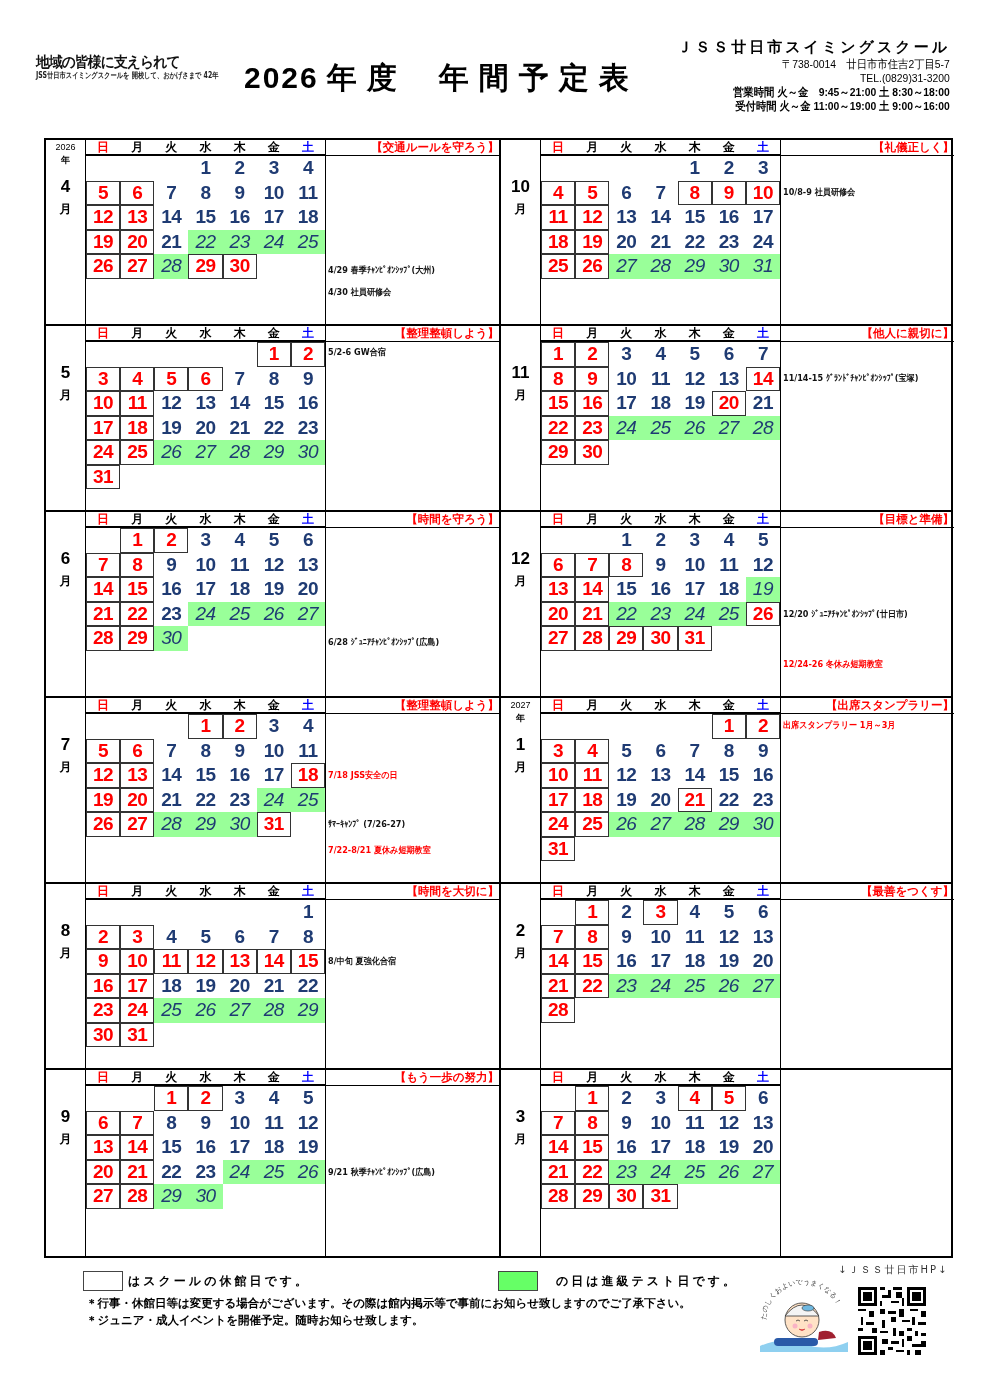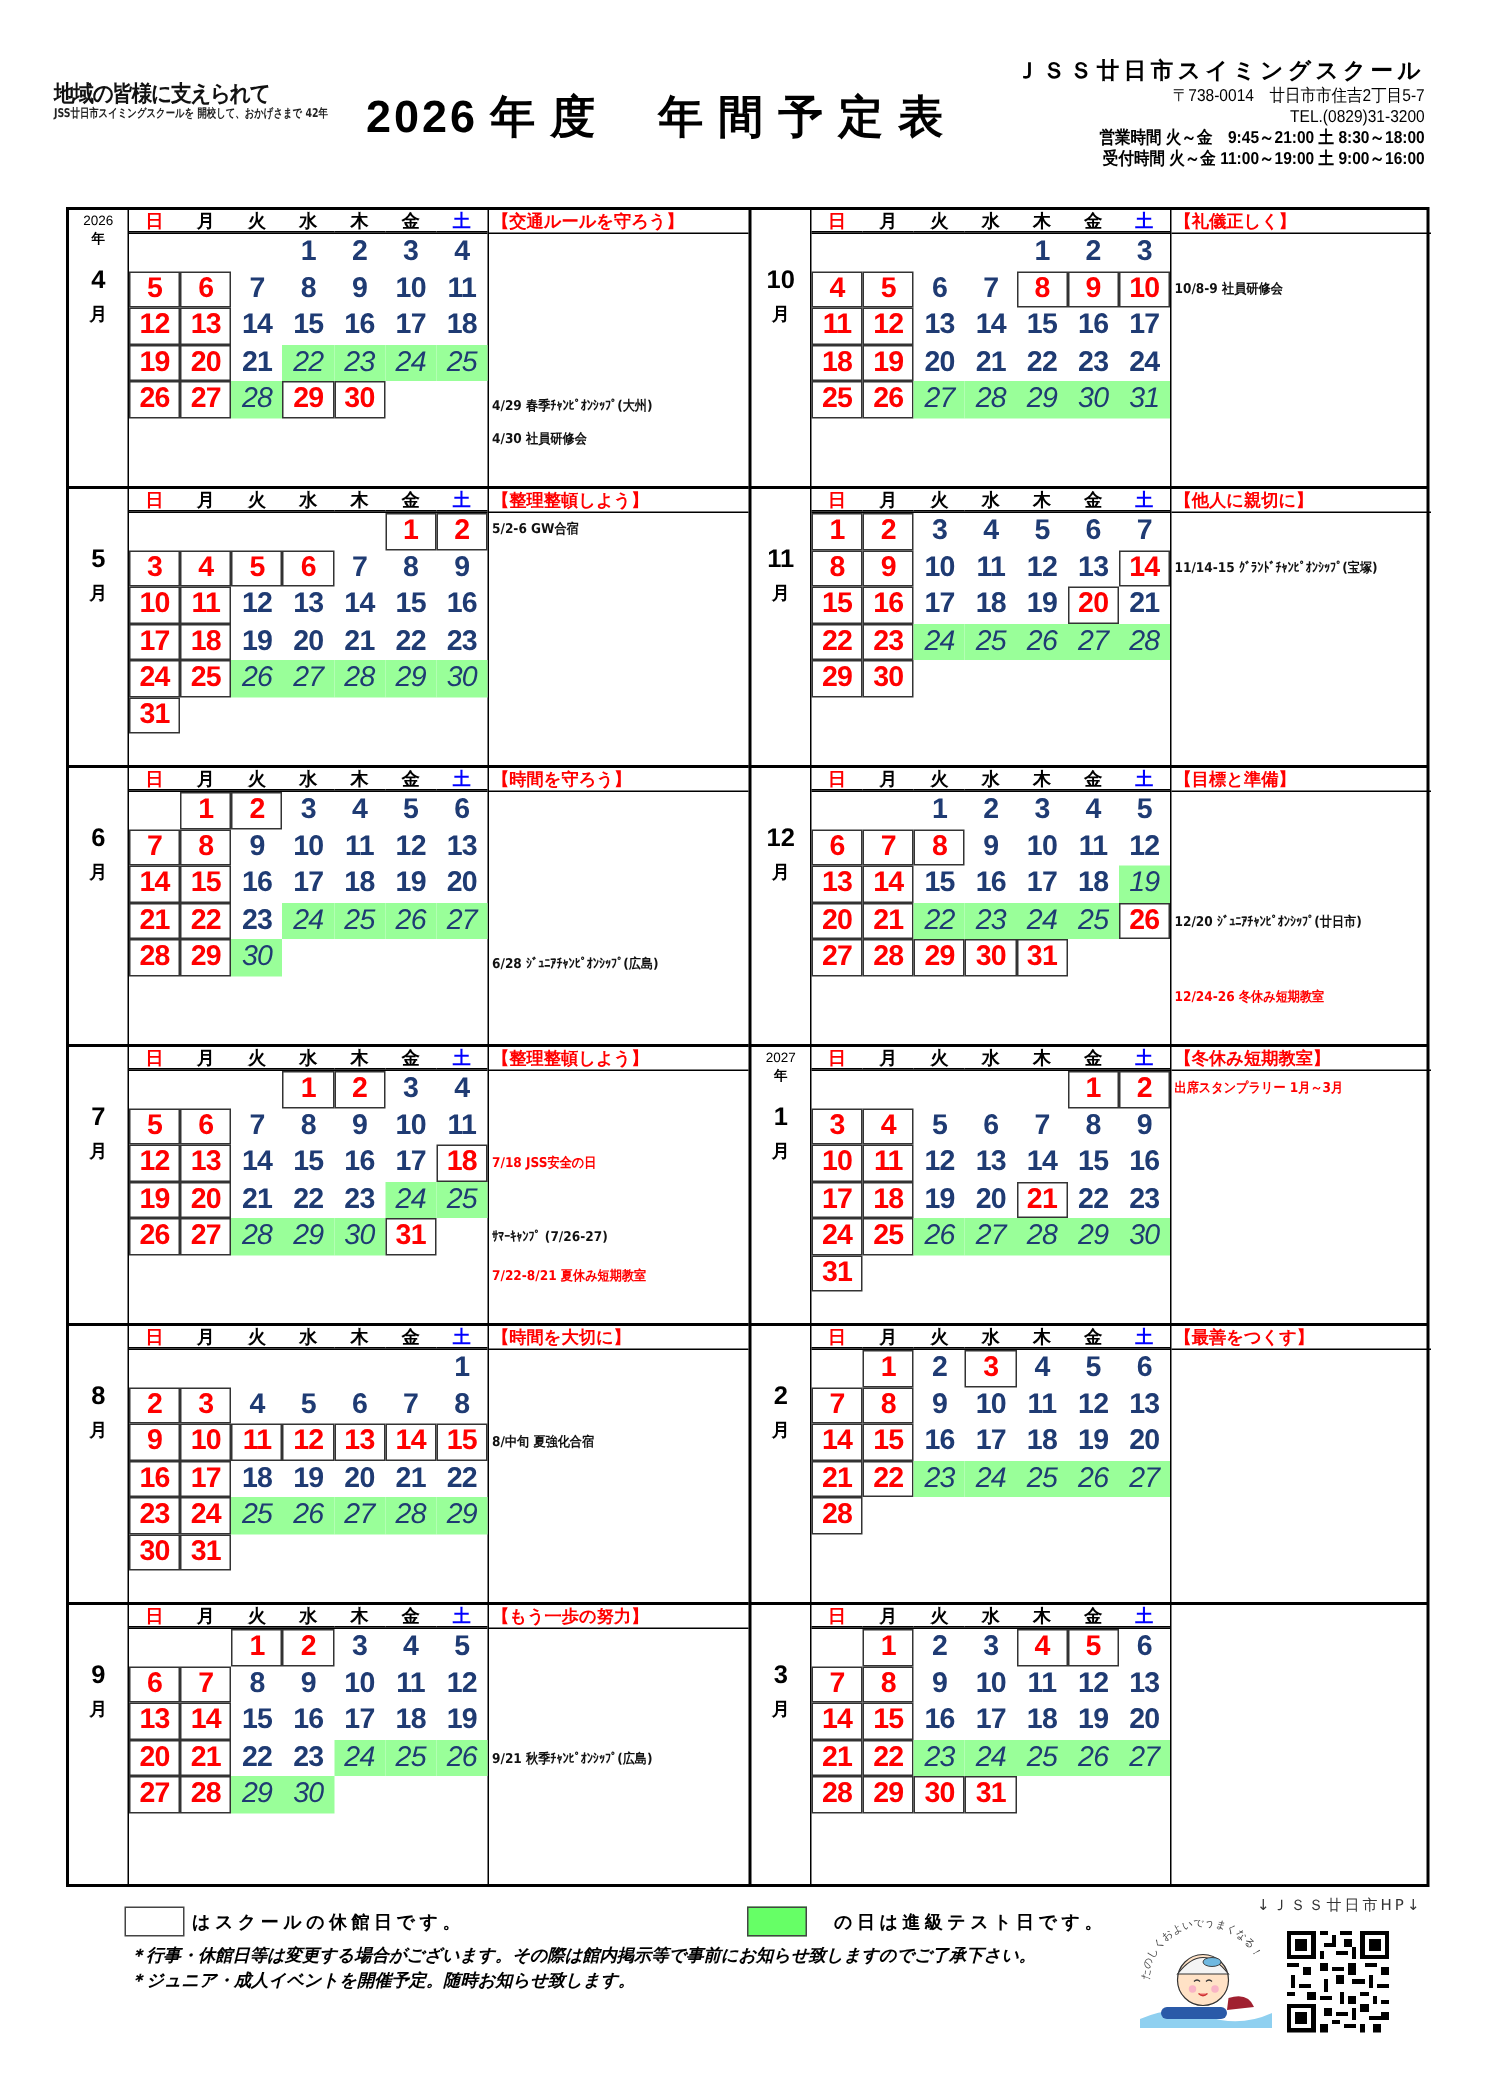--- a/index.html
+++ b/index.html
@@ -33,31 +33,31 @@
   .dow { display: flex; height: 16px; border-bottom: 1.5px solid #000; }
   .dow div { width: 34.28px; text-align: center; font-size: 12px; font-weight: bold; line-height: 15px; border-bottom: 1.5px solid #000; }
   .dow .sun { color: #ff0000; }
   .dow .sat { color: #0000ff; }
   .week { display: flex; height: 24.5px; }
   .d { width: 34.28px; height: 24.5px; text-align: center; font-size: 19px; font-weight: bold; line-height: 24px; color: #1f3b73; font-family: "Liberation Sans", sans-serif; letter-spacing: -0.5px; }
   .d.closed { color: #ff0000; border: 1.2px solid #333; line-height: 22px; }
   .d.test { background: #99ff99; font-style: italic; font-weight: normal; color: #1f3b73; }
   .d.empty { }
 
-  .notes { position: absolute; left: 280px; top: 0; width: 173px; height: 100%; }
+  .notes { position: absolute; left: 280px; top: 0; width: 173px; height: 100%; text-align: right; }
   .motto { height: 16px; border-bottom: 1.5px solid #000; font-size: 11.5px; font-weight: bold; color: #ff0000; line-height: 15px; padding-left: 2px; white-space: nowrap; }
   .note { position: absolute; left: 2px; font-size: 9px; font-weight: bold; white-space: nowrap; color: #111; transform: scaleX(0.9); transform-origin: left; }
   .note.red { color: #ff0000; }
 
   
   .legend-box { position: absolute; width: 40px; height: 20px; border: 1px solid #444; }
   .legend-white { left: 83px; top: 1271px; background: #fff; }
   .legend-green { left: 498px; top: 1271px; background: #66ff66; }
   .legend-text { position: absolute; top: 1273px; font-size: 12px; font-weight: bold; letter-spacing: 3px; white-space: nowrap; text-align: right; }
-  .foot-note { position: absolute; left: 86px; font-size: 11.5px; font-weight: bold; white-space: nowrap; font-style: italic; }
+  .foot-note { position: absolute; left: 86px; font-size: 11.5px; font-weight: bold; white-space: nowrap; }
   .hp-label { position: absolute; left: 838px; top: 1263px; font-size: 10px; color: #333; letter-spacing: 2px; white-space: nowrap; }
   .mascot { position: absolute; left: 752px; top: 1280px; width: 100px; height: 75px; }
   .qr { position: absolute; left: 858px; top: 1287px; width: 68px; height: 68px; }
 </style>
 </head>
 <body>
 
 <div class="slogan">
   <div class="main">地域の皆様に支えられて</div>
   <div class="sub">JSS廿日市スイミングスクールを 開校して、おかげさまで 42年</div>
@@ -639,21 +639,21 @@
           <div class="d closed">31</div>
           <div class="d empty"></div>
           <div class="d empty"></div>
           <div class="d empty"></div>
           <div class="d empty"></div>
           <div class="d empty"></div>
           <div class="d empty"></div>
         </div>
       </div>
       <div class="notes">
-        <div class="motto">【冬休み短期教室】</div>
+        <div class="motto">【出席スタンプラリー】</div>
         <div class="note red" style="top: 21px;">出席スタンプラリー 1月～3月</div>
       </div>
     </div>
     <div class="month left" style="top: 744px;">
       <div class="mlabel">
         <div class="yr" style="height: 12px;"></div>
         <div class="nen" style="height: 14px;"></div>
         <div style="height: 8px;"></div>
         <div class="num">8</div>
         <div class="gatsu">月</div>

